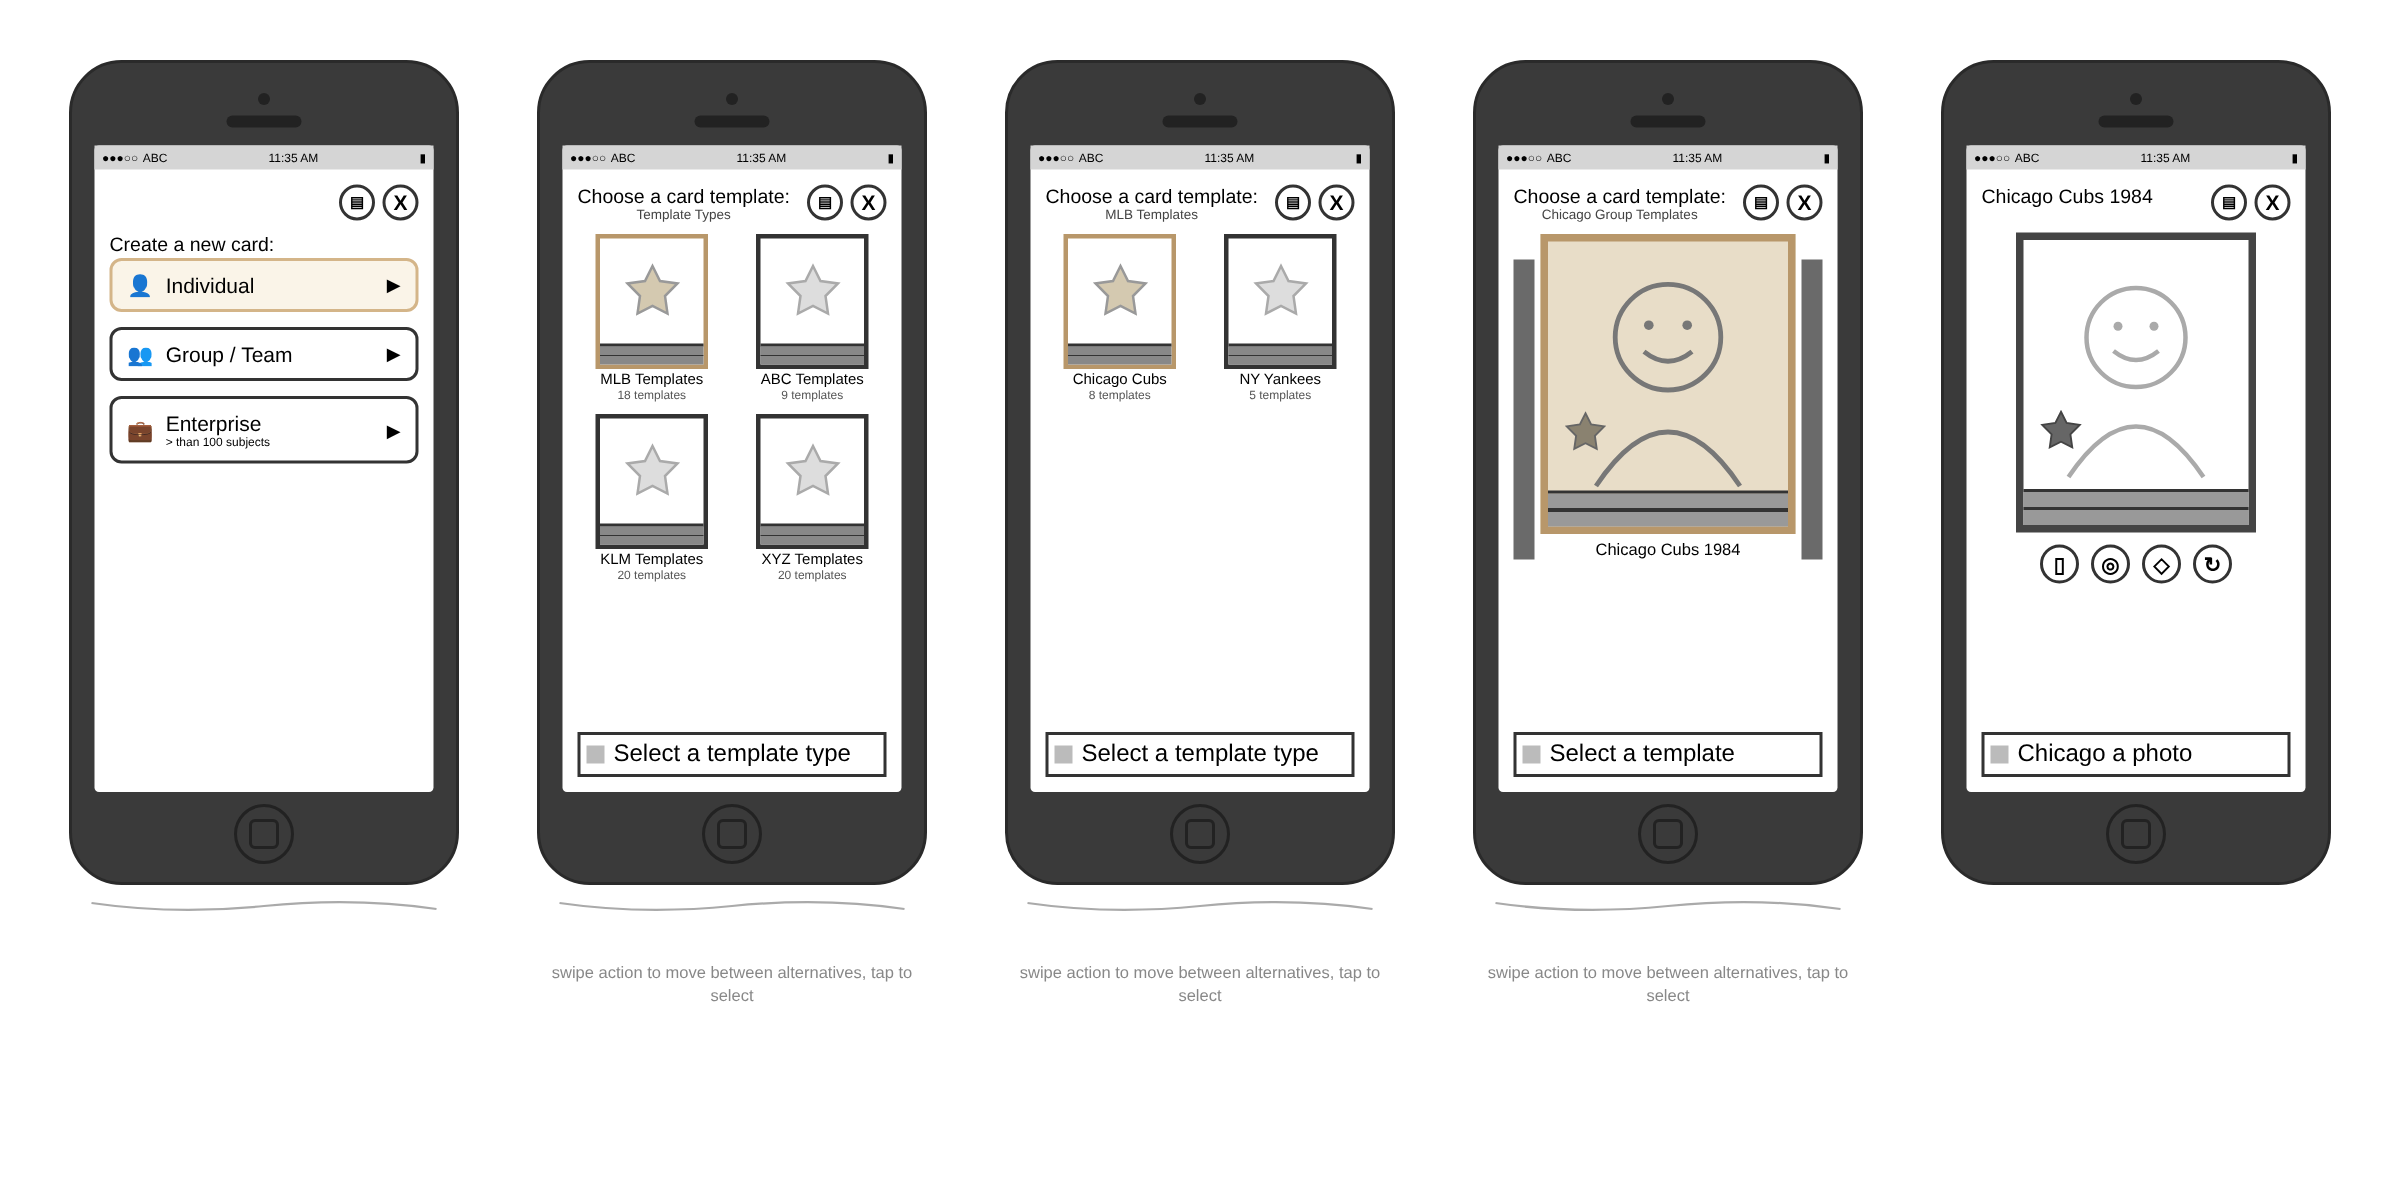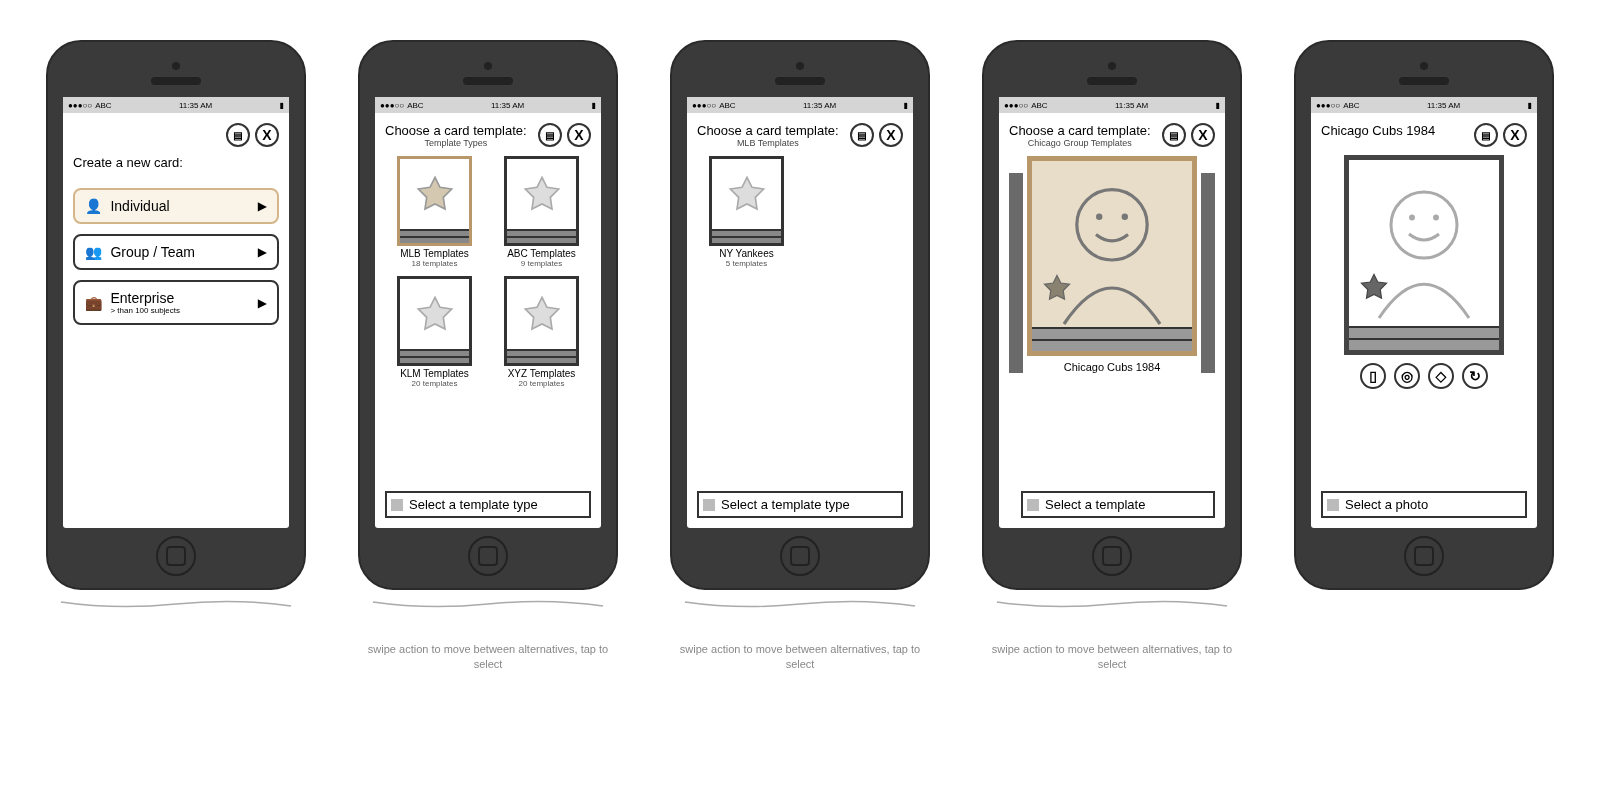--- a/index.html
+++ b/index.html
@@ -203,21 +203,21 @@
       text-align: right;
       color: #555;
     }
     .bottom-button {
       margin-top: auto;
       border: 2px solid #333;
       padding: 4px;
       display: flex;
       align-items: center;
       gap: 6px;
-      font-size: 13px;
+      font-size: 16px;
       cursor: pointer;
     }
     .bottom-button .sq {
       width: 12px;
       height: 12px;
       background: #bbb;
     }
     .large-preview {
       margin: 0 auto;
       width: 170px;
@@ -309,21 +309,21 @@
         <span>▮</span>
       </div>
       <div class="screen-content">
         <div class="header-row">
           <div></div>
           <div class="header-icons">
             <div class="icon-circle small">▤</div>
             <div class="icon-circle">X</div>
           </div>
         </div>
-        <div style="font-size:13px; margin-bottom:18px;">Create a new card:</div>
+        <div style="font-size:13px; margin-bottom:2px;">Create a new card:</div>
         <div class="option-button selected">
           <span>👤</span>
           <span>Individual</span>
           <span class="arrow">▶</span>
         </div>
         <div class="option-button">
           <span>👥</span>
           <span>Group / Team</span>
           <span class="arrow">▶</span>
         </div>
@@ -449,20 +449,32 @@
             <div class="header-title">Choose a card template:</div>
             <div class="header-sub">MLB Templates</div>
           </div>
           <div class="header-icons">
             <div class="icon-circle small">▤</div>
             <div class="icon-circle">X</div>
           </div>
         </div>
         <div class="grid">
           <div class="card-thumb">
+            <div class="thumb-img selected">
+                <div class="thumb-star">
+                  <svg class="star" viewBox="0 0 24 24">
+                    <path fill="#d4c9b0" stroke="#999" d="M12 2l3 6 7 1-5 5 1 7-6-3-6 3 1-7-5-5 7-1z"></path>
+                  </svg>
+                </div>
+                <div class="thumb-bars"></div>
+              </div>
+            <div class="thumb-label">Chicago Cubs</div>
+            <div class="thumb-sublabel">8 templates</div>
+          </div>
+          <div class="card-thumb">
             <div class="thumb-img">
                 <div class="thumb-star">
                   <svg class="star" viewBox="0 0 24 24">
                     <path fill="#ddd" stroke="#aaa" d="M12 2l3 6 7 1-5 5 1 7-6-3-6 3 1-7-5-5 7-1z"></path>
                   </svg>
                 </div>
                 <div class="thumb-bars"></div>
               </div>
             <div class="thumb-label">NY Yankees</div>
             <div class="thumb-sublabel">5 templates</div>
@@ -516,21 +528,21 @@
                 <path d="M 40 44 Q 50 52 60 44" fill="none" stroke="#777" stroke-width="2"></path>
                 <path d="M 20 100 Q 50 55 80 100" fill="none" stroke="#777" stroke-width="2"></path>
               </svg>
             <svg class="star-small" viewBox="0 0 24 24">
                 <path fill="#8a8270" stroke="#666" d="M12 2l3 6 7 1-5 5 1 7-6-3-6 3 1-7-5-5 7-1z"></path>
               </svg>
           </div>
           <div class="preview-bars"></div>
         </div>
         <div class="preview-caption">Chicago Cubs 1984</div>
-        <div style="padding:0 10px; margin-top:auto;margin-left:12px;">
+        <div style="padding:0 10px; margin-top:auto;">
           <div class="bottom-button">
             <div class="sq"></div>
             <span>Select a template</span>
           </div>
         </div>
       </div>
     </div>
     <div class="home-button"></div>
   </div>
   <svg class="curly" viewBox="0 0 240 16">
@@ -575,19 +587,19 @@
           <div class="preview-bars"></div>
         </div>
         <div class="tool-icons">
           <div class="icon-circle">▯</div>
           <div class="icon-circle">◎</div>
           <div class="icon-circle">◇</div>
           <div class="icon-circle">↻</div>
         </div>
         <div class="bottom-button">
           <div class="sq"></div>
-          <span>Select a photo</span>
+          <span>Chicago a photo</span>
         </div>
       </div>
     </div>
     <div class="home-button"></div>
   </div>
 </div>
 
 </body></html>

